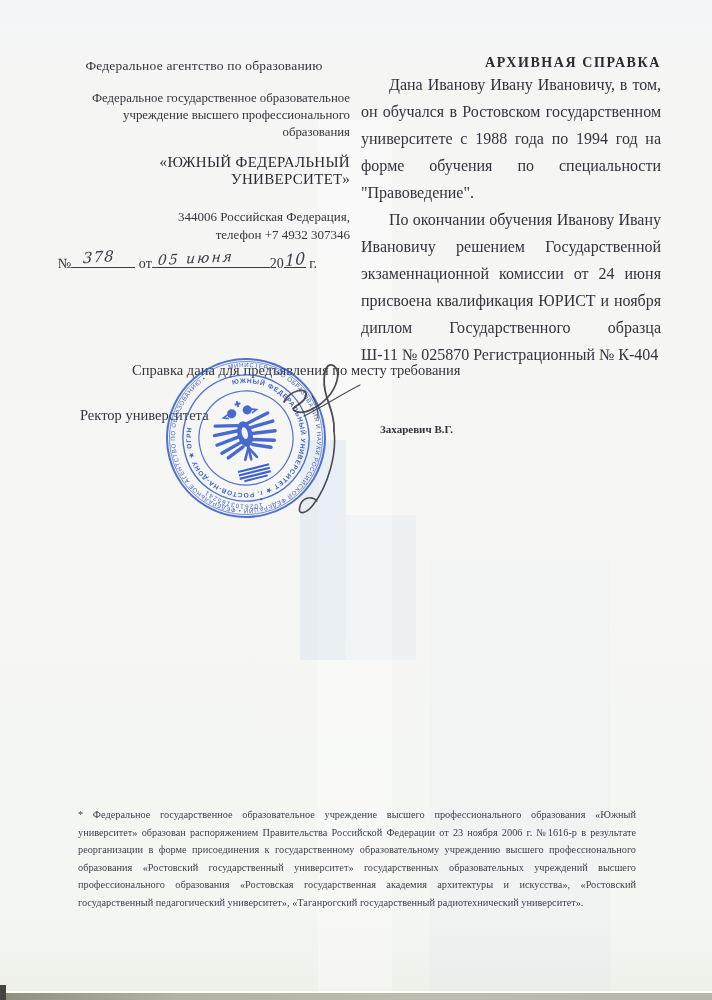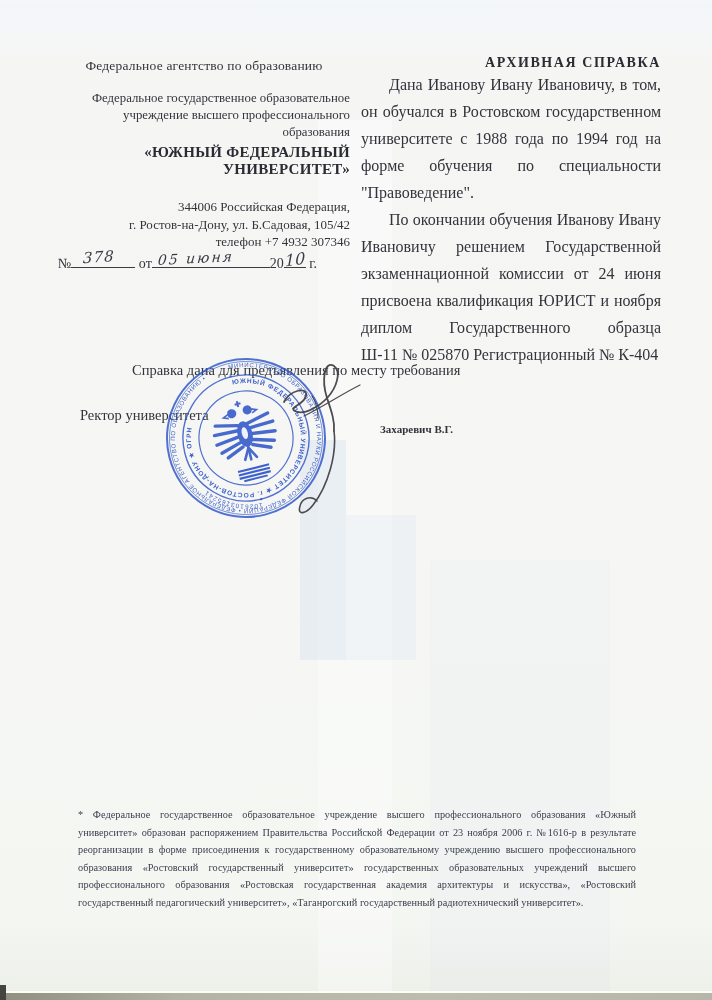--- a/index.html
+++ b/index.html
@@ -21,21 +21,21 @@
 
   .edge-strip { position: absolute; left: 0; bottom: 0; width: 712px; height: 7px;
     background: linear-gradient(90deg, #8e8f7f 0%, #b2b3a2 25%, #bcbdae 60%, #b6b7a8 100%); }
   .edge-strip-hl { position: absolute; left: 0; bottom: 7px; width: 712px; height: 2px; background: #fcfdf6; }
   .corner-mark { position: absolute; left: 0; bottom: 0; width: 6px; height: 15px; background: #45443f; }
 
   
   .left-col { position: absolute; left: 58px; top: 58px; width: 292px; text-align: center; }
   .agency { font-size: 13.5px; letter-spacing: 0.2px; }
   .institution { margin-top: 16px; font-size: 12.8px; line-height: 17px; }
-  .uni-name { margin-top: 3px; font-weight: bold; font-size: 15px; line-height: 17px; letter-spacing: 0.3px; color: #2b2c33; }
+  .uni-name { margin-top: 13px; font-weight: normal; font-size: 15px; line-height: 17px; letter-spacing: 0.3px; color: #2b2c33; }
   .address { margin-top: 20px; font-size: 13px; line-height: 17.5px; }
 
   .num-line { position: absolute; left: 58px; top: 256px; width: 300px; font-size: 14px; white-space: nowrap; }
   .blank { display: inline-block; border-bottom: 1px solid #3a3a40; position: relative; }
   .blank.num { width: 64px; }
   .blank.date { width: 118px; }
   .blank.yr { width: 22px; }
   .hand { position: absolute; font-family: "DejaVu Serif", serif; font-style: italic; color: #3a3a44; white-space: nowrap; }
   .hand.h-num { left: 12px; bottom: 1px; font-size: 15px; transform: rotate(-4deg) skewX(-6deg); letter-spacing: 1px; }
   .hand.h-date { left: 6px; bottom: 1px; font-size: 14px; transform: rotate(-3deg) skewX(-8deg); letter-spacing: 2px; }
@@ -82,21 +82,20 @@
         <div class="cl">Федеральное государственное образовательное</div>
         <div class="cl">учреждение высшего профессионального</div>
         <div class="cl last">образования</div>
       </div>
     <div class="uni-name">
         <div class="cl">«ЮЖНЫЙ ФЕДЕРАЛЬНЫЙ</div>
         <div class="cl last">УНИВЕРСИТЕТ»</div>
       </div>
     <div class="address">
         <div class="cl">344006 Российская Федерация,</div>
-        <div class="cl">г. Ростов-на-Дону, ул. Б.Садовая, 105/42</div>
         <div class="cl last">телефон +7 4932 307346</div>
       </div>
   </div>
 
   <div class="num-line">
     <span>№</span><span class="blank num"><span class="hand h-num">378</span></span>
     <span>от</span><span class="blank date"><span class="hand h-date">05 июня</span></span><span>20</span><span class="blank yr"><span class="hand h-yr">10</span></span> <span>г.</span>
   </div>
 
   <div class="right-col">

